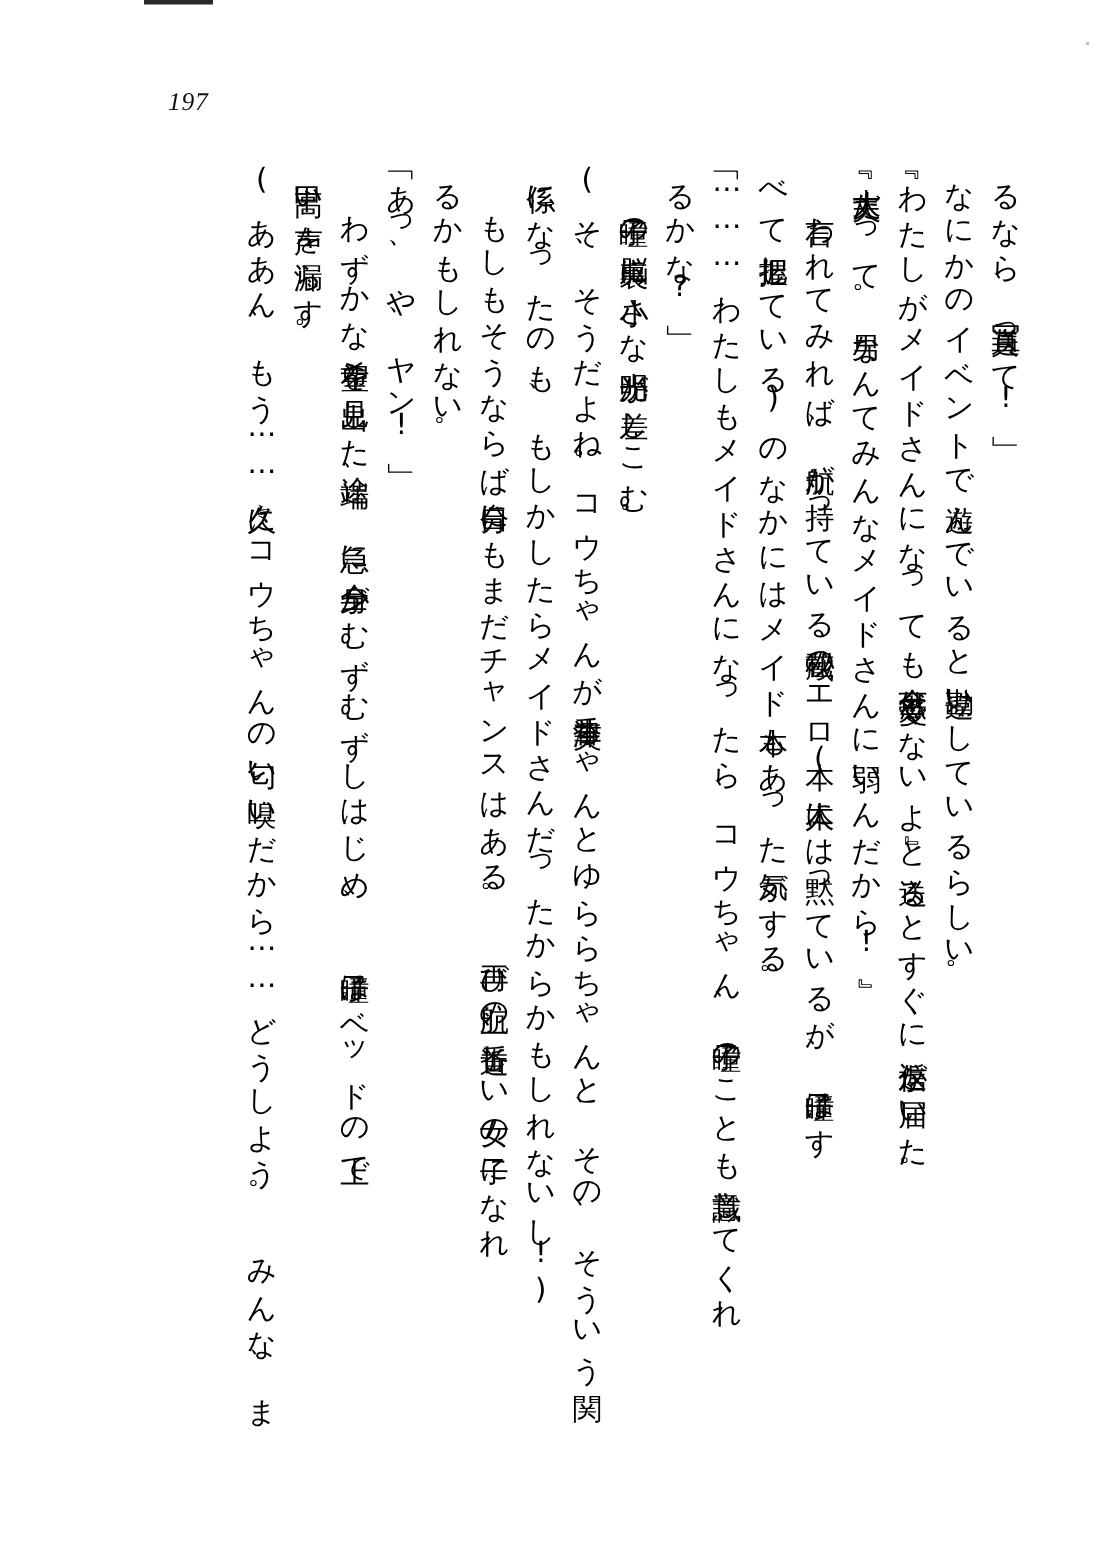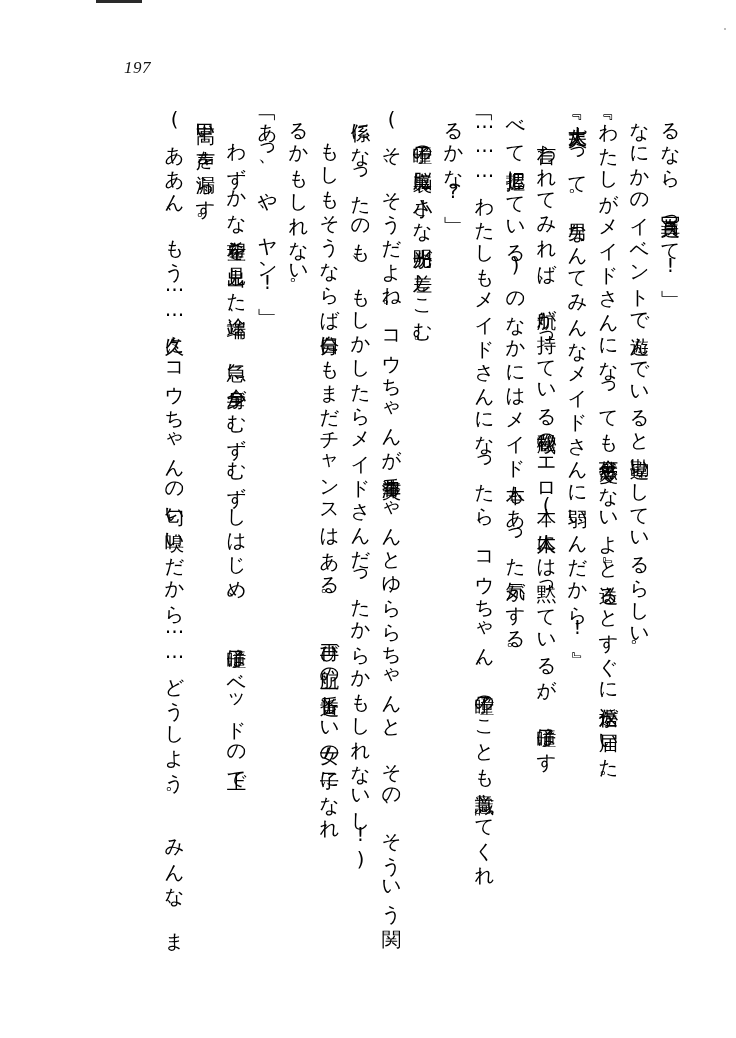--- a/index.html
+++ b/index.html
@@ -46,21 +46,20 @@
   
   .page-number {
     position: absolute;
     left: 112px;
     top: 58px;
     font-family: "Liberation Serif", "DejaVu Serif", serif;
     font-style: italic;
     font-size: 17px;
     letter-spacing: 0.5px;
     color: #111111;
-    margin-left: 12px;
   }
 
   
   .text-block {
     position: absolute;
     right: 56px;
     top: 108px;
     width: 560px;
     height: 900px;
     display: flex;

